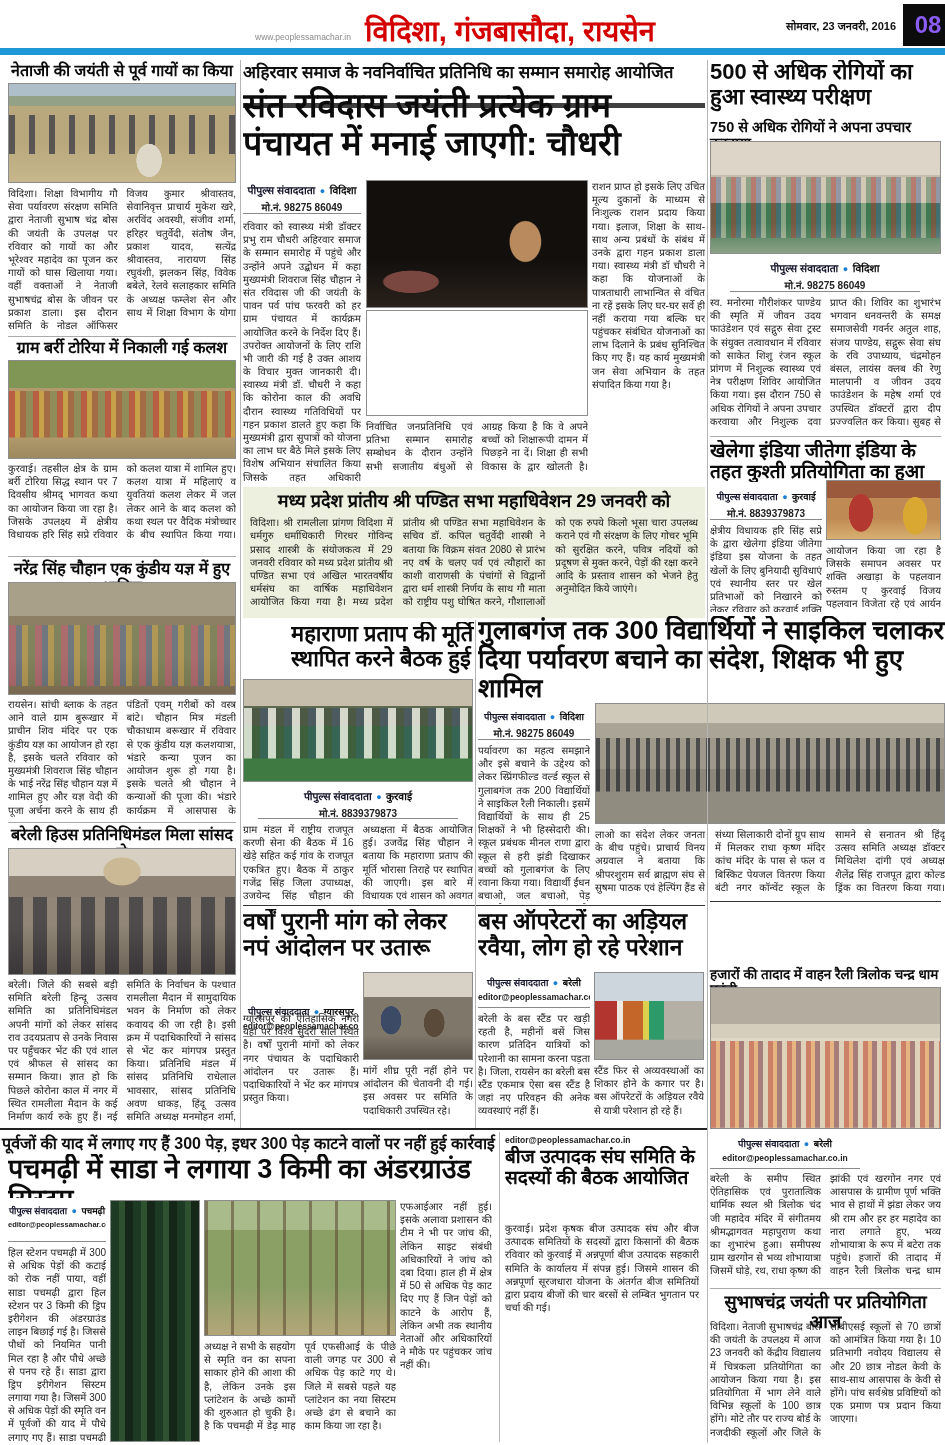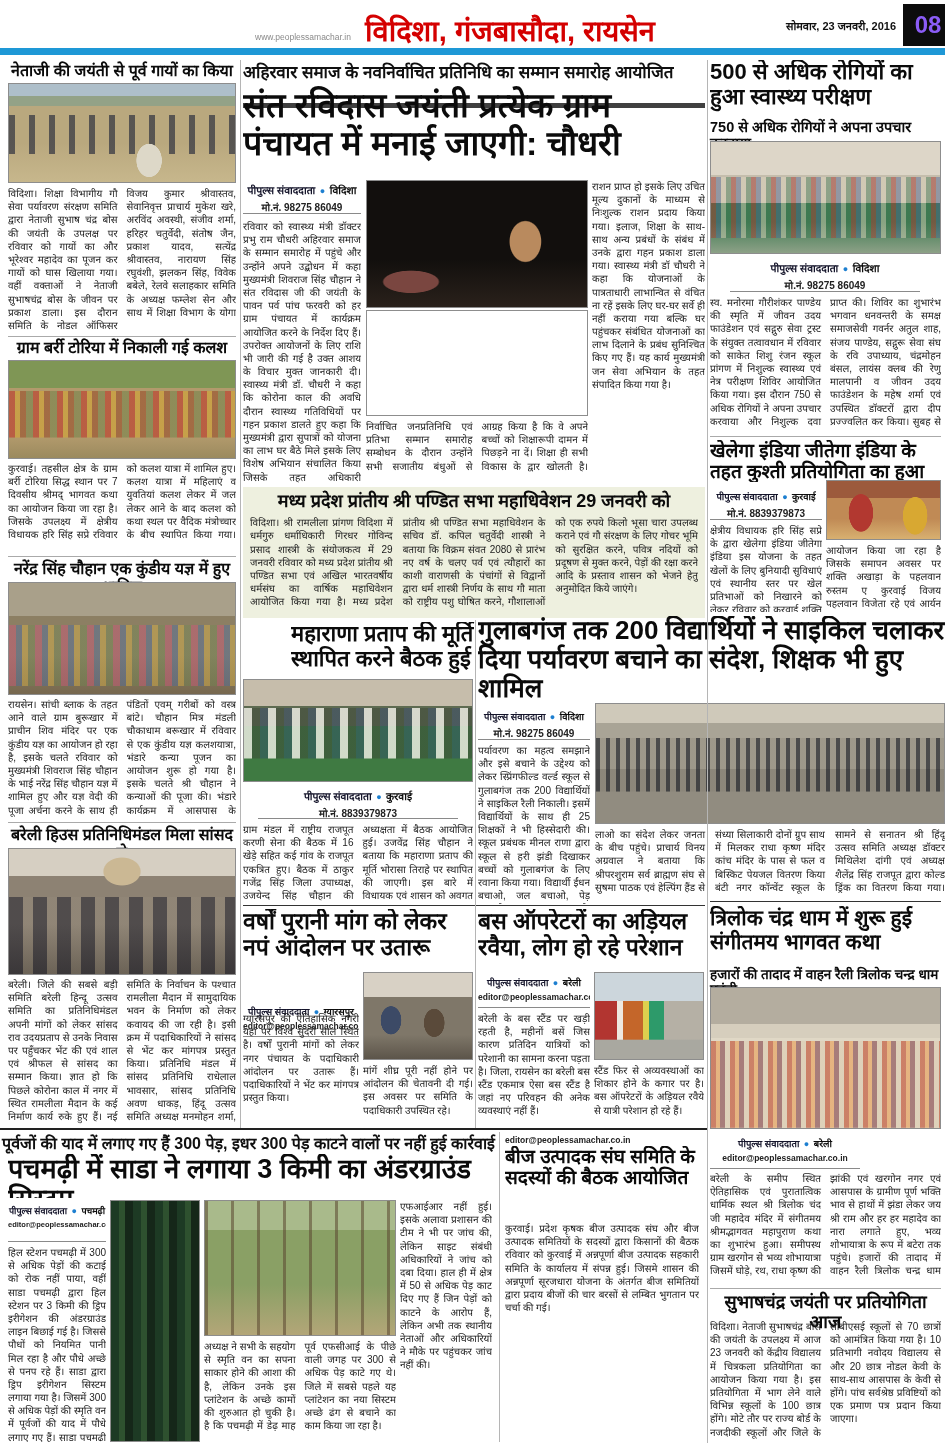--- a/index.html
+++ b/index.html
@@ -84,21 +84,21 @@
   </div>
 
   <div class="abs hl" style="left:243px;top:622px;width:230px;height:54px;font-size:22px;overflow:hidden;margin-left:48px;">महाराणा प्रताप की मूर्ति स्थापित करने बैठक हुई</div>
   <div class="abs ph ph-sitting" style="left:243px;top:679px;width:230px;height:103px;"></div>
   <div class="abs byl" style="left:258px;top:786px;width:200px;height:33px;">
     <span class="ag">पीपुल्स संवाददाता</span> <span class="dot">●</span> <span class="pl">कुरवाई</span>
     <span class="ct2" style="display:block;">मो.नं. 8839379873</span>
   </div>
   <div class="abs bt c2" style="left:243px;top:823px;width:230px;height:80px;">ग्राम मंडल में राष्ट्रीय राजपूत करणी सेना की बैठक में 16 खेड़े सहित कई गांव के राजपूत एकत्रित हुए। बैठक में ठाकुर गजेंद्र सिंह जिला उपाध्यक्ष, उजयेन्द सिंह चौहान की अध्यक्षता में बैठक आयोजित हुई। उजवेंद्र सिंह चौहान ने बताया कि महाराणा प्रताप की मूर्ति भोरासा तिराहे पर स्थापित की जाएगी। इस बारे में विधायक एवं शासन को अवगत कराया जाएगा। बैठक के दौरान तहसील अध्यक्ष लालू चौहान, सचिन चौहान, भगवान सिंह चौहान, वीरेंद्र सिंह चौहान, उदय प्रताप, शुभम चौहान, सूरत सिंह राजपूत, इंदिरा सिंह राजपूत आदि मौजूद थे।</div>
 
-  <div class="abs hl" style="left:478px;top:616px;width:467px;height:86px;font-size:26px;overflow:hidden;">गुलाबगंज तक 200 विद्यार्थियों ने साइकिल चलाकर दिया पर्यावरण बचाने का संदेश, शिक्षक भी हुए शामिल</div>
+  <div class="abs hl" style="left:478px;top:616px;width:467px;height:86px;font-size:26px;overflow:hidden;">गुलाबगंज तक 300 विद्यार्थियों ने साइकिल चलाकर दिया पर्यावरण बचाने का संदेश, शिक्षक भी हुए शामिल</div>
   <div class="abs byl" style="left:478px;top:706px;width:112px;height:34px;">
     <span class="ag" style="font-size:9.5px;">पीपुल्स संवाददाता</span> <span class="dot">●</span> <span class="pl" style="font-size:9.5px;">विदिशा</span>
     <span class="ct2" style="display:block;">मो.नं. 98275 86049</span>
   </div>
   <div class="abs bt" style="left:478px;top:744px;width:112px;height:160px;">पर्यावरण का महत्व समझाने और इसे बचाने के उद्देश्य को लेकर स्प्रिंगफील्ड वर्ल्ड स्कूल से गुलाबगंज तक 200 विद्यार्थियों ने साइकिल रैली निकाली। इसमें विद्यार्थियों के साथ ही 25 शिक्षकों ने भी हिस्सेदारी की। स्कूल प्रबंधक मीनल राणा द्वारा स्कूल से हरी झंडी दिखाकर बच्चों को गुलाबगंज के लिए रवाना किया गया। विद्यार्थी ईंधन बचाओ, जल बचाओ, पेड़ लगाओ, वातावरण शुद्ध बनाओ, साइकिल चलाओ, खुशहाली</div>
   <div class="abs ph ph-cycles" style="left:595px;top:703px;width:350px;height:121px;"></div>
   <div class="abs bt c3" style="left:595px;top:828px;width:350px;height:76px;">लाओ का संदेश लेकर जनता के बीच पहुंचे। प्राचार्य विनय अग्रवाल ने बताया कि श्रीपरशुराम सर्व ब्राह्मण संघ से सुषमा पाठक एवं हेल्पिंग हैंड से संध्या सिलाकारी दोनों ग्रुप साथ में मिलकर राधा कृष्ण मंदिर कांच मंदिर के पास से फल व बिस्किट पेयजल वितरण किया बंटी नगर कॉन्वेंट स्कूल के सामने से सनातन श्री हिंदू उत्सव समिति अध्यक्ष डॉक्टर मिथिलेश दांगी एवं अध्यक्ष शैलेंद्र सिंह राजपूत द्वारा कोल्ड ड्रिंक का वितरण किया गया। कुआंखेड़ी पर वी क्लब की अध्यक्ष गाडेश्वरी द्वारा स्नेक्स और राजकुमार गुप्ता के द्वारा लौटते समय दूध वितरित किया गया।</div>
 
   <div class="abs hline" style="left:243px;top:905px;width:462px;background:#333;"></div>
   <div class="abs hl" style="left:243px;top:909px;width:230px;height:58px;font-size:23px;overflow:hidden;">वर्षों पुरानी मांग को लेकर नपं आंदोलन पर उतारू</div>
@@ -132,21 +132,20 @@
   <div class="abs hl" style="left:710px;top:440px;width:231px;height:42px;font-size:19px;overflow:hidden;">खेलेगा इंडिया जीतेगा इंडिया के तहत कुश्ती प्रतियोगिता का हुआ समापन</div>
   <div class="abs byl" style="left:710px;top:486px;width:112px;height:34px;">
     <span class="ag" style="font-size:9.5px;">पीपुल्स संवाददाता</span> <span class="dot">●</span> <span class="pl" style="font-size:9.5px;">कुरवाई</span>
     <span class="ct2" style="display:block;">मो.नं. 8839379873</span>
   </div>
   <div class="abs ph ph-wrestle" style="left:826px;top:480px;width:115px;height:60px;"></div>
   <div class="abs bt" style="left:710px;top:524px;width:112px;height:88px;">क्षेत्रीय विधायक हरि सिंह सप्रे के द्वारा खेलेगा इंडिया जीतेगा इंडिया इस योजना के तहत खेलों के लिए बुनियादी सुविधाएं एवं स्थानीय स्तर पर खेल प्रतिभाओं को निखारने को लेकर रविवार को कुरवाई शक्ति अखाड़ा कुरवाई के तत्वाधान में कुश्ती प्रतियोगिता का</div>
   <div class="abs bt" style="left:826px;top:544px;width:115px;height:66px;">आयोजन किया जा रहा है जिसके समापन अवसर पर शक्ति अखाड़ा के पहलवान रुस्तम ए कुरवाई विजय पहलवान विजेता रहे एवं आर्यन पहलवान और उप विजेता रहे।</div>
 
   <div class="abs hline" style="left:710px;top:901px;width:231px;background:#333;"></div>
-  <div class="abs hl" style="left:710px;top:906px;width:231px;height:58px;font-size:21px;overflow:hidden;">त्रिलोक चंद्र धाम में शुरू हुई संगीतमय भागवत कथा</div>
   <div class="abs hl" style="left:710px;top:967px;width:231px;font-size:13.5px;">हजारों की तादाद में वाहन रैली त्रिलोक चन्द्र धाम पहुंची</div>
   <div class="abs ph ph-rally" style="left:710px;top:987px;width:231px;height:142px;"></div>
   <div class="abs byl" style="left:710px;top:1133px;width:150px;height:36px;">
     <span class="ag" style="font-size:9.5px;">पीपुल्स संवाददाता</span> <span class="dot">●</span> <span class="pl" style="font-size:9.5px;">बरेली</span>
     <span class="ct2" style="display:block;font-size:8.5px;">editor@peoplessamachar.co.in</span>
   </div>
   <div class="abs bt c2" style="left:710px;top:1172px;width:231px;height:112px;">बरेली के समीप स्थित ऐतिहासिक एवं पुरातात्विक धार्मिक स्थल श्री त्रिलोक चंद जी महादेव मंदिर में संगीतमय श्रीमद्भागवत महापुराण कथा का शुभारंभ हुआ। समीपस्थ ग्राम खरगोन से भव्य शोभायात्रा जिसमें घोड़े, रथ, राधा कृष्ण की झांकी एवं खरगोन नगर एवं आसपास के ग्रामीण पूर्ण भक्ति भाव से हाथों में झंडा लेकर जय श्री राम और हर हर महादेव का नारा लगाते हुए, भव्य शोभायात्रा के रूप में बटेरा तक पहुंचे। हजारों की तादाद में वाहन रैली त्रिलोक चन्द्र धाम पहुंची। श्री पंच अग्नि अखाड़ा के महामंडलेश्वर 1008 श्री उत्तम स्वामी जी के मुखारविंद से चलने वाली है कथा 21 जनवरी से प्रारंभ होकर 27 जनवरी तक चलेगी। कथा श्रवण हेतु प्रथम दिन ही हजारों की संख्या में ग्रामीण पैदल एवं वाहनों द्वारा त्रिलोचन्द्र धाम पहुंचे।</div>
 
   <div class="abs hline" style="left:710px;top:1288px;width:231px;"></div>
   <div class="abs hl ctr" style="left:710px;top:1292px;width:231px;font-size:18px;">सुभाषचंद्र जयंती पर प्रतियोगिता आज</div>

